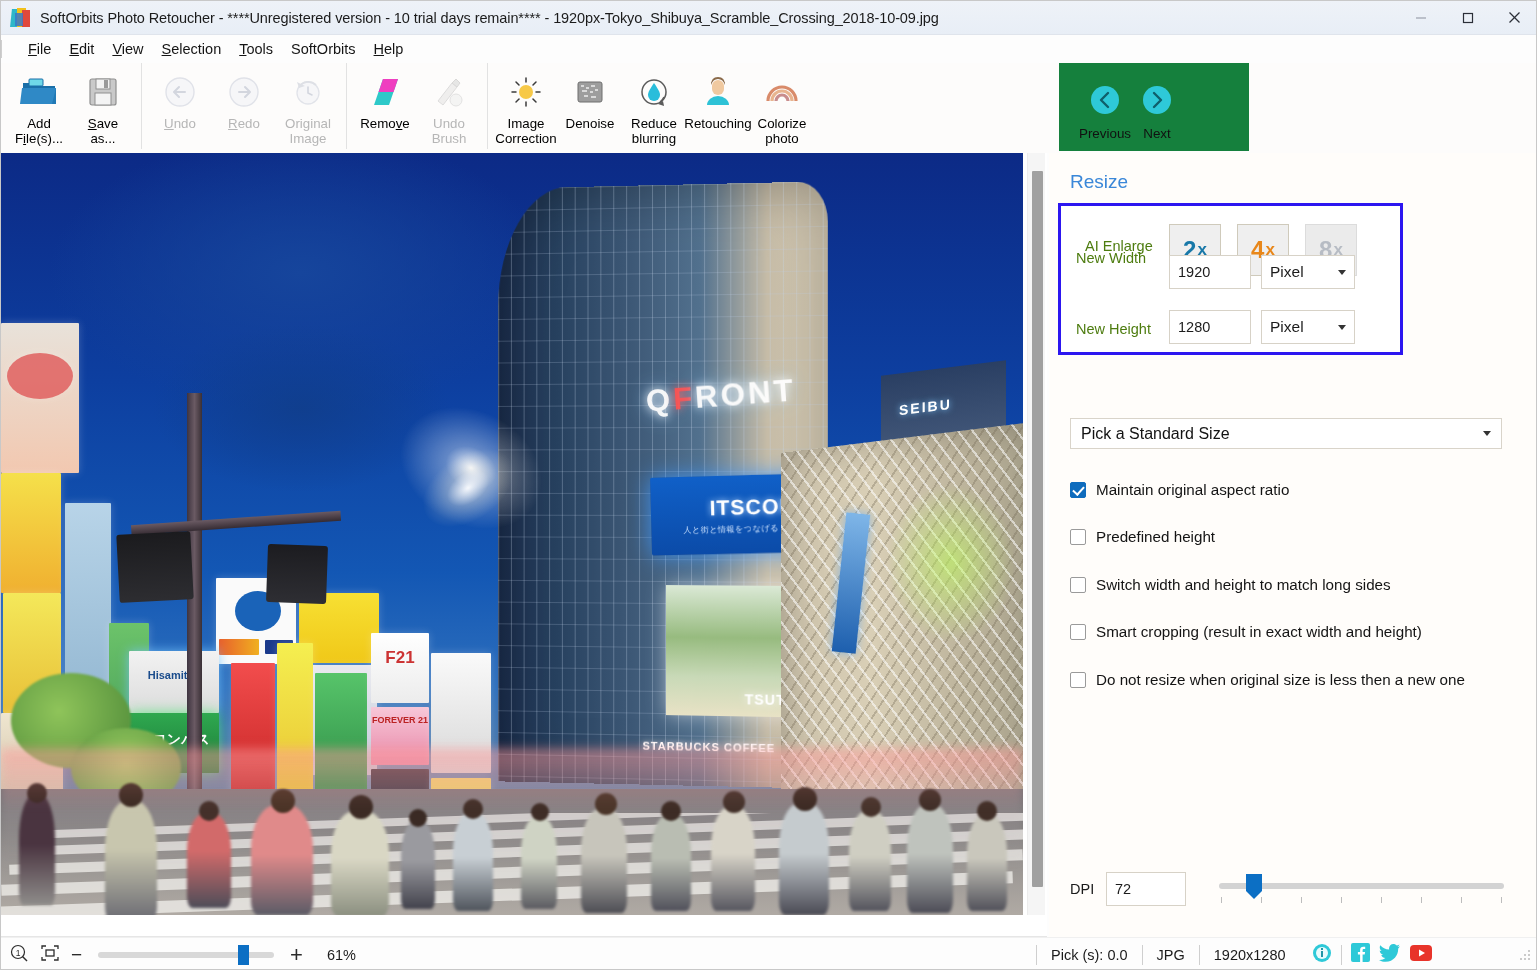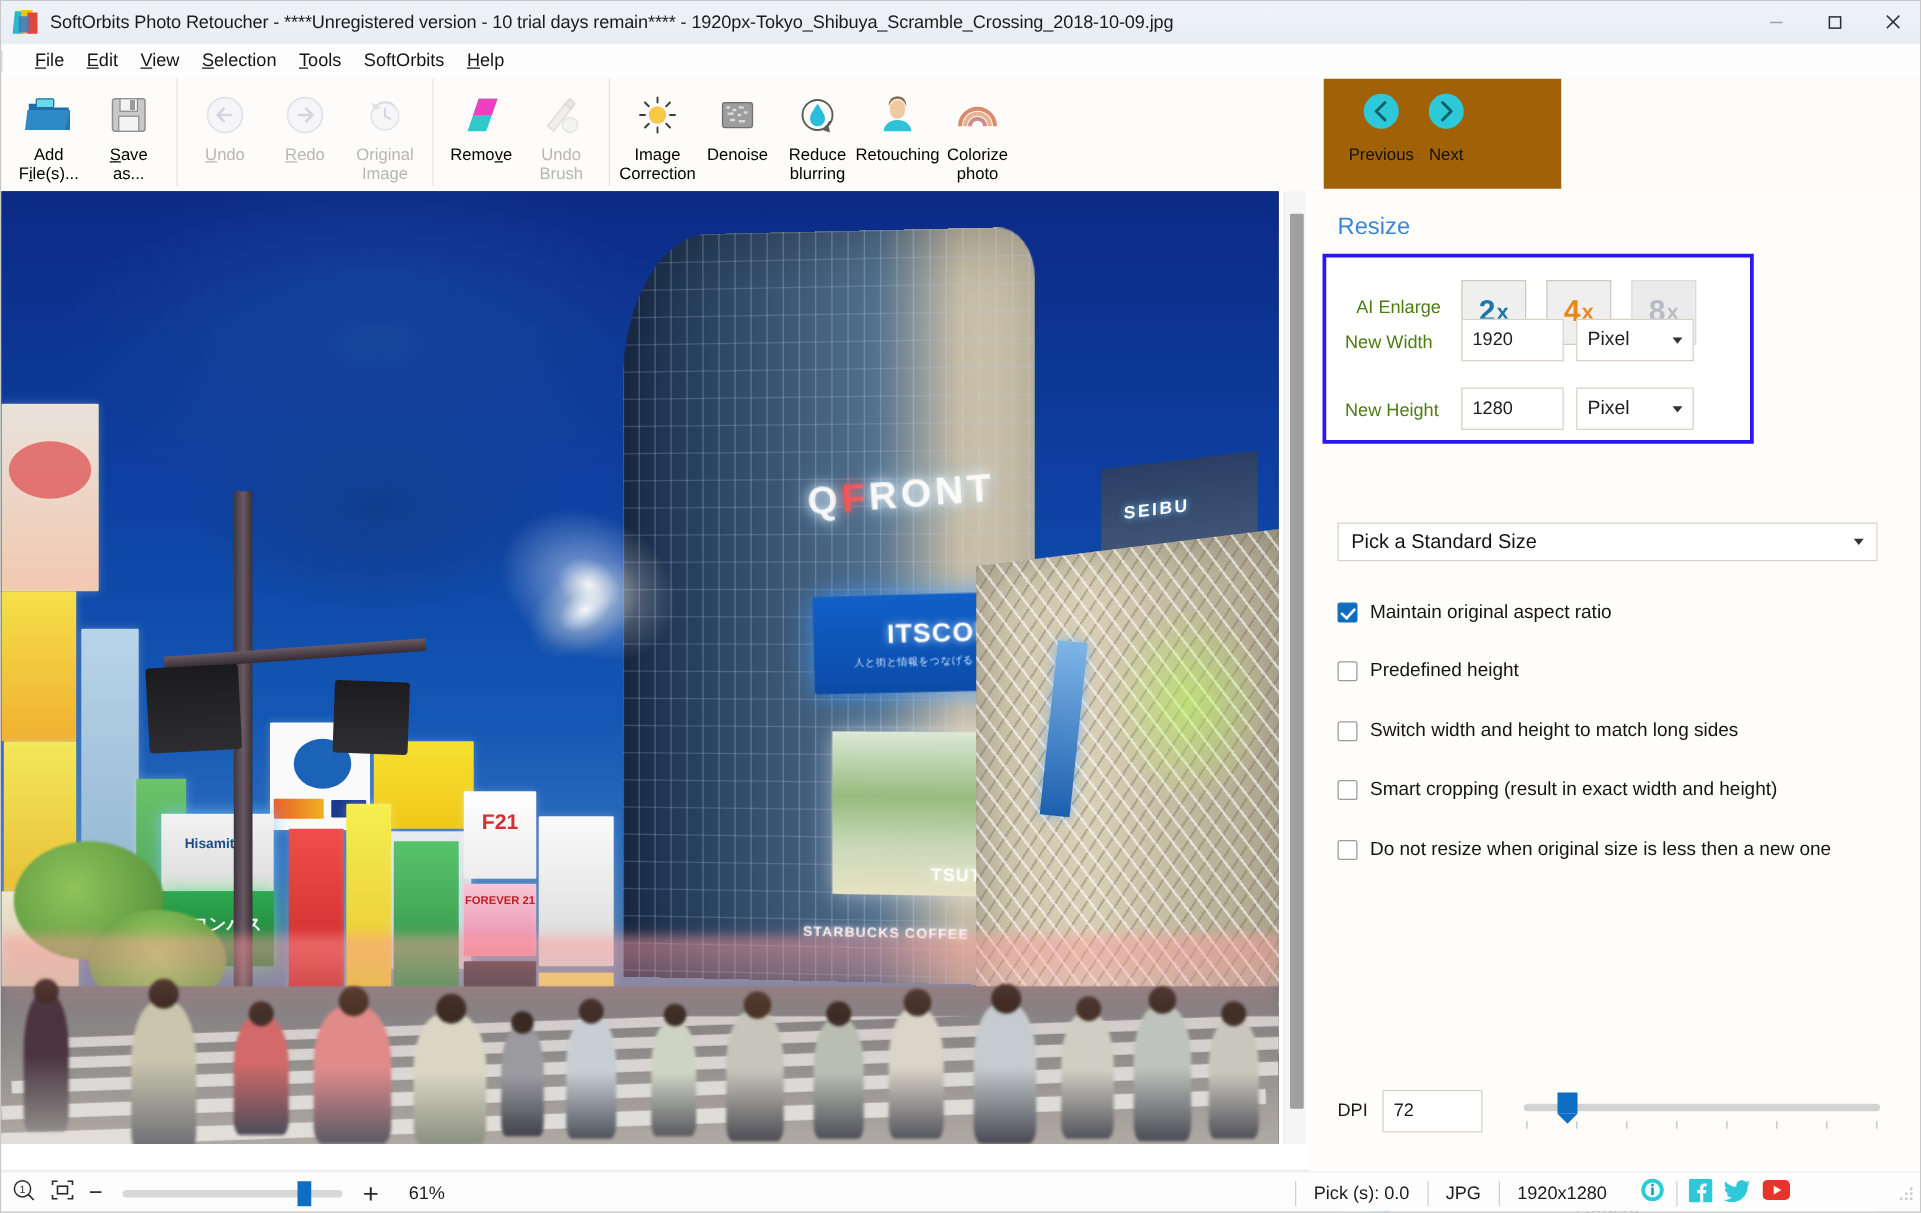--- a/index.html
+++ b/index.html
@@ -80,23 +80,24 @@
     font-size: 13.3px; color: #000000; text-align: center; line-height: 15px; margin-top: 3px;
     white-space: normal;
   }
   .tool.disabled .tlabel { color: #b6b6b6; }
   .tool.disabled .ticon { opacity: .42; }
   .tool .tlabel u { text-decoration: underline; }
 
   .ribbon-right {
     position: absolute; left: 1058px; top: 0px;
     width: 190px; height: 88px;
-    background: #a16207;
+    background: #15803d;
     display: flex; flex-direction: column; align-items: flex-start;
     border: 0;
+    justify-content: center;
   }
   .navrow { display: flex; padding-left: 20px; padding-top: 9px; }
   .navtool { width: 52px; display:flex; flex-direction:column; align-items:center; }
   .navtool .tlabel { font-size: 13.4px; color:#111; margin-top: 5px; }
   .ribbon-expander {
     position: absolute; left: 1182px; top: 136px;
     color:#8a8a8a; font-size: 11px;
   }
   .ribbon-expander-left { position:absolute; left: 710px; top: 136px; color:#8a8a8a; font-size: 11px; }
 
@@ -733,21 +734,21 @@
       </div>
       <div class="xbtn b4" style="left:176px;top:18px;">
         <span class="big">4</span>
           <span class="sml">x</span>
       </div>
       <div class="xbtn b8" style="left:244px;top:18px;">
         <span class="big">8</span>
           <span class="sml">x</span>
       </div>
 
-      <div class="eb-label" style="left:15px;top:60px;">New Width</div>
+      <div class="eb-label" style="left:15px;top:44px;">New Width</div>
       <div class="tfield" style="left:108px;top:49px;width:82px;">1920</div>
       <div class="dd" style="left:200px;top:49px;width:94px;">
         <span>Pixel</span>
         <span class="caret"></span>
       </div>
 
       <div class="eb-label" style="left:15px;top:115px;">New Height</div>
       <div class="tfield" style="left:108px;top:104px;width:82px;">1280</div>
       <div class="dd" style="left:200px;top:104px;width:94px;">
         <span>Pixel</span>

